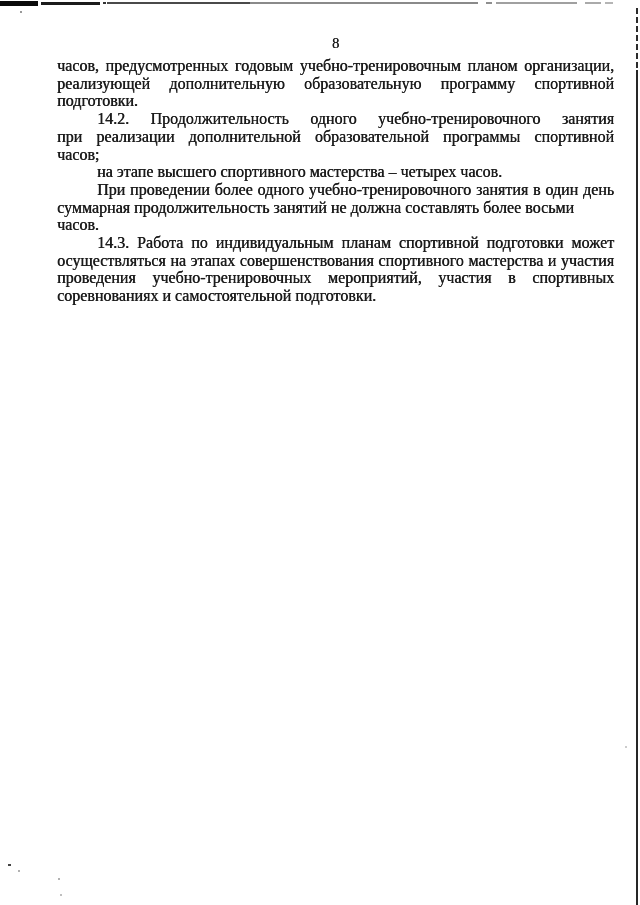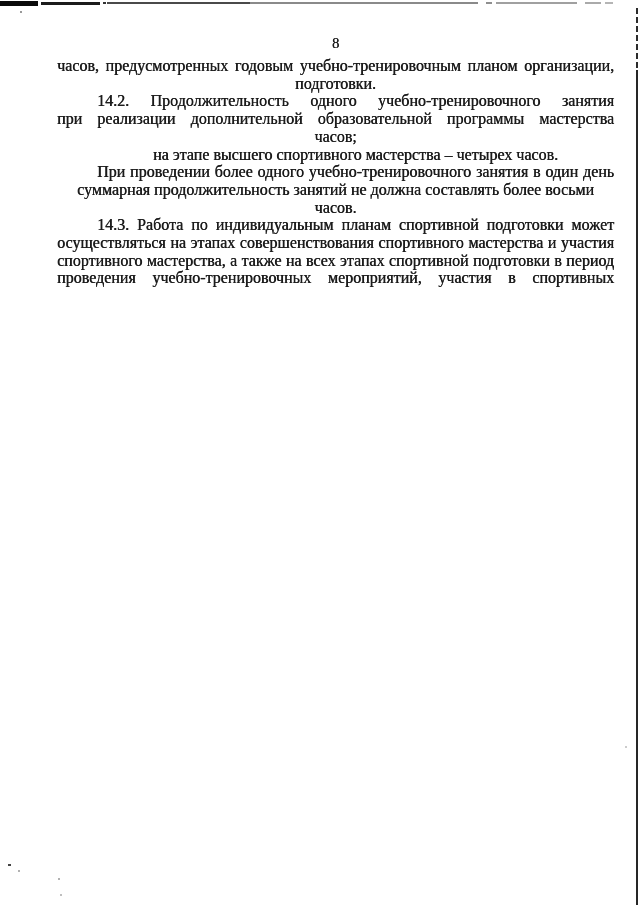--- a/index.html
+++ b/index.html
@@ -30,21 +30,21 @@
     color: #1c1c1c;
     text-shadow: 0.4px 0 0 #1c1c1c;
   }
   .text-block {
     position: absolute;
     left: 57px; top: 57px; width: 557px;
     font-size: 16px; line-height: 17.7px;
     color: #1c1c1c;
     text-shadow: 0.4px 0 0 #1c1c1c;
   }
-  .line { text-align: center; }
+  .line { text-align: left; }
   .line.j { text-align: justify; text-align-last: justify; }
   .line.ind { text-indent: 40px; }
 </style>
 </head>
 <body>
 
 <div class="edge" style="left:0; top:1px; width:38px; height:5px; background:#0a0a0a;"></div>
 <div class="edge" style="left:41px; top:2px; width:59px; height:3px; background:#1b1b1b;"></div>
 <div class="edge" style="left:103px; top:2px; width:3px; height:2px; background:#333;"></div>
 <div class="edge" style="left:107px; top:2px; width:143px; height:2px; background:#4a4a4a;"></div>
@@ -61,24 +61,25 @@
 <div class="speck" style="left:8px;  top:864px; width:3px; height:2px; background:#444; border-radius:0;"></div>
 <div class="speck" style="left:18px; top:870px; width:2px; height:2px; background:#999;"></div>
 <div class="speck" style="left:58px; top:878px; width:2px; height:2px; background:#999;"></div>
 <div class="speck" style="left:60px; top:894px; width:2px; height:2px; background:#aaa;"></div>
 <div class="speck" style="left:625px; top:746px; width:2px; height:2px; background:#bbb;"></div>
 
 <div class="page-number-row">8</div>
 
 <div class="text-block">
   <div class="line j">часов, предусмотренных годовым учебно-тренировочным планом организации,</div>
+  <div class="line j">реализующей дополнительную образовательную программу спортивной</div>
   <div class="line">подготовки.</div>
   <div class="line j ind">14.2. Продолжительность одного учебно-тренировочного занятия</div>
-  <div class="line j">при реализации дополнительной образовательной программы мастерства</div>
+  <div class="line j">при реализации дополнительной образовательной программы спортивной</div>
   <div class="line">часов;</div>
   <div class="line ind">на этапе высшего спортивного мастерства – четырех часов.</div>
   <div class="line j ind">При проведении более одного учебно-тренировочного занятия в один день</div>
   <div class="line">суммарная продолжительность занятий не должна составлять более восьми часов.</div>
   <div class="line j ind">14.3. Работа по индивидуальным планам спортивной подготовки может</div>
   <div class="line j">осуществляться на этапах совершенствования спортивного мастерства и участия</div>
-  <div class="line j">спортивного мастерства, а также на всех этапах спортивной подготовки в период</div>
   <div class="line j">проведения учебно-тренировочных мероприятий, участия в спортивных</div>
+  <div class="line">соревнованиях и самостоятельной подготовки.</div>
 </div>
 
 </body></html>

